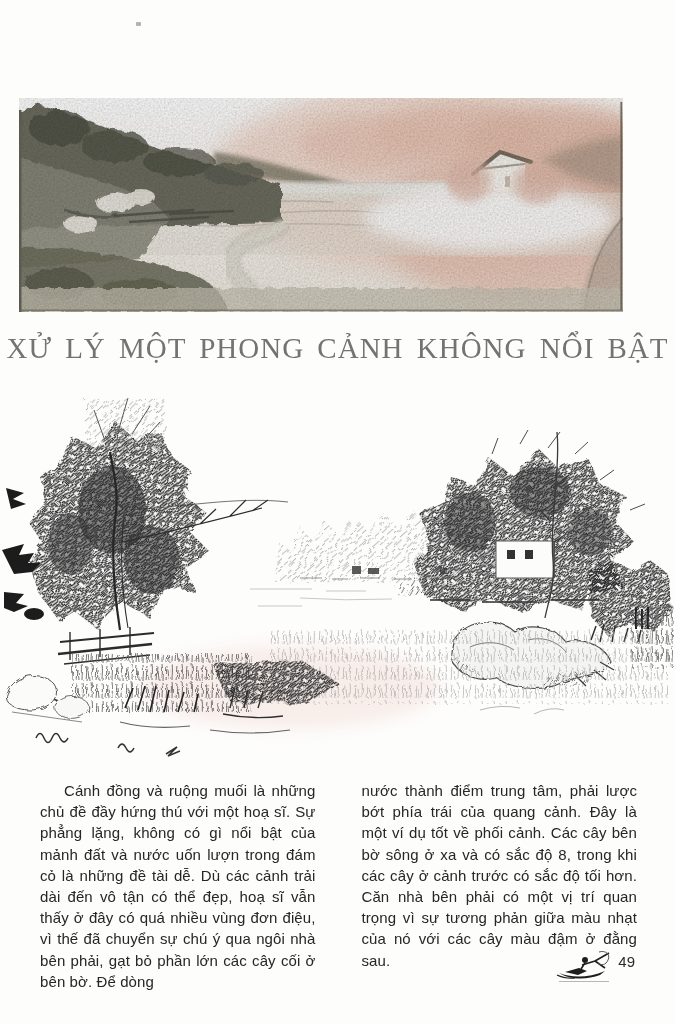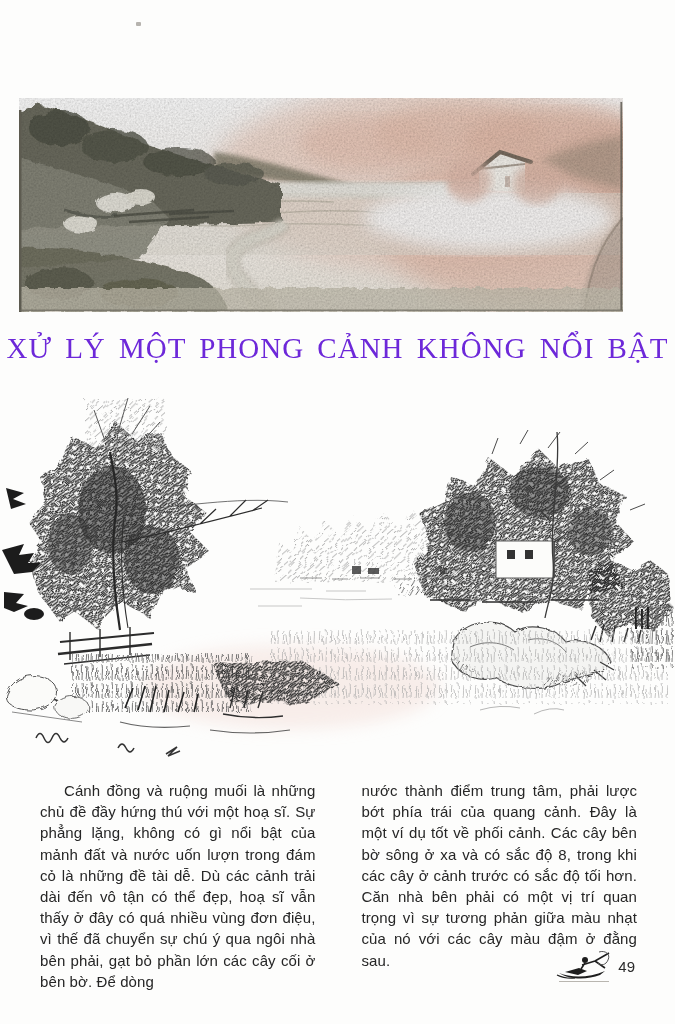--- a/index.html
+++ b/index.html
@@ -7,28 +7,28 @@
   .page{position:relative;width:675px;height:1024px;background:#fdfdfc;overflow:hidden;margin:0 auto;}
 
   .speck{position:absolute;left:136px;top:22px;width:5px;height:4px;background:#a9a6a0;border-radius:1px;opacity:.85;}
 
   figure{margin:0;padding:0;}
   .photo-fig{position:absolute;left:19px;top:98px;width:604px;height:214px;}
   .sketch-fig{position:absolute;left:0;top:392px;width:675px;height:372px;}
 
   .page-title{position:absolute;left:0;top:326px;width:675px;text-align:center;
     font-family:"Liberation Serif",serif;font-weight:400;font-size:29px;line-height:44px;
-    letter-spacing:1px;word-spacing:5px;color:#6d28d9;margin:0;}
+    letter-spacing:1px;word-spacing:5px;color:#737373;margin:0;}
 
   .columns{position:absolute;left:24px;top:764px;width:629px;display:flex;gap:14px;}
   .col{width:307px;margin:16px;font-size:15px;line-height:21.2px;color:#262626;text-align:justify;
     letter-spacing:.1px;}
   .col.first{text-indent:24px;}
 
-  .footer{position:absolute;right:40px;top:948px;display:flex;align-items:flex-end;}
+  .footer{position:absolute;right:40px;top:948px;display:flex;align-items:center;}
   .rower-wrap{position:relative;width:62px;height:34px;margin-right:1px;}
   .rower-line{position:absolute;left:4px;bottom:0;width:50px;height:1px;background:#b9b6b0;}
   .page-number{font-size:15px;color:#2b2b2b;line-height:1;padding-bottom:8px;}
 </style>
 </head>
 <body>
 
 <div class="page">
 
   <div class="speck"></div>

